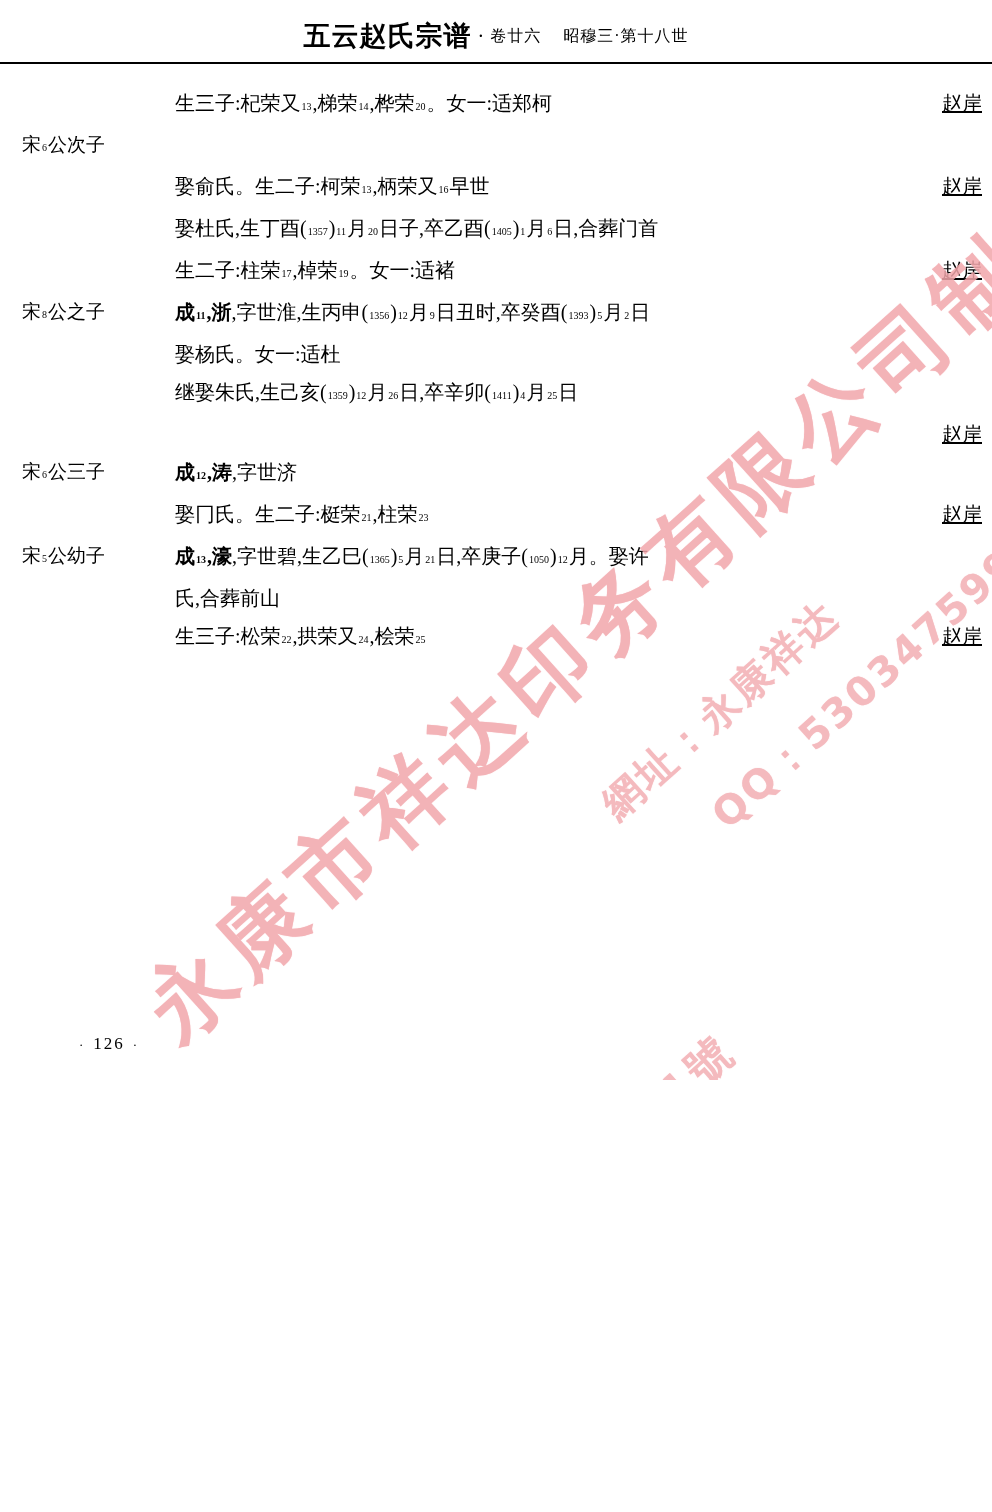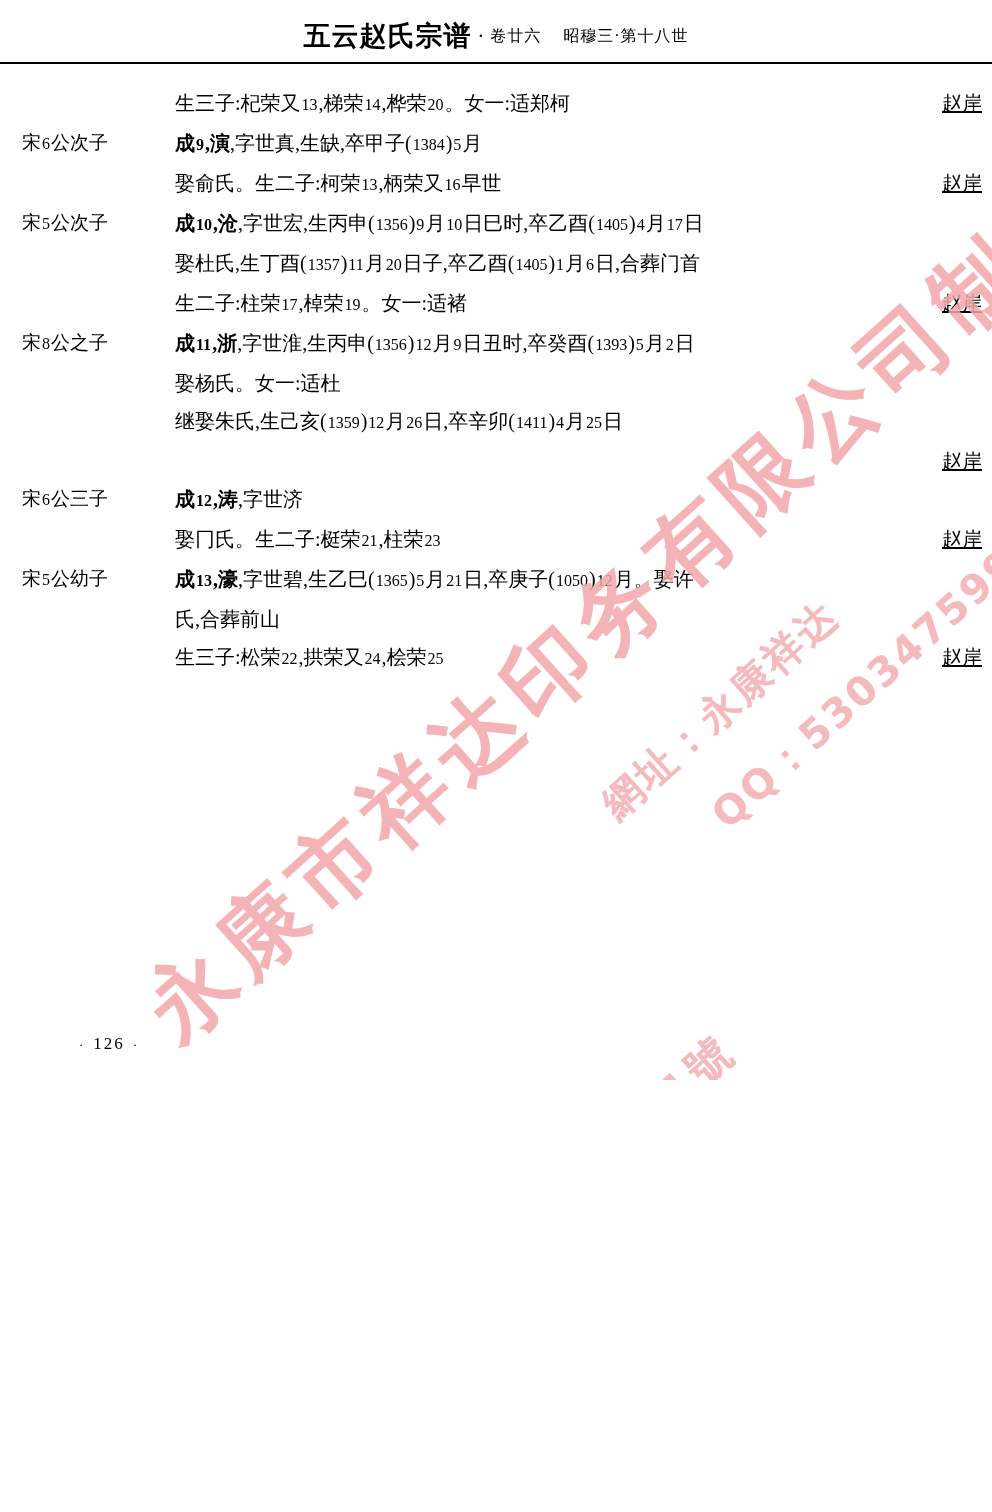--- a/index.html
+++ b/index.html
@@ -88,21 +88,21 @@
     padding-right: 10px;
   }
   .text-col .line {
     white-space: nowrap;
     position: relative;
   }
   .name-bold {
     font-weight: bold;
   }
   .num {
-    font-size: 16px;
+    font-size: 10px;
     padding: 0 1px;
   }
   .sig {
     position: absolute;
     right: 0;
     top: 0;
     width: 110px;
     text-align: right;
     font-size: 20px;
     white-space: nowrap;
@@ -200,34 +200,25 @@
 
   <div class="content" id="content">
       <div class="entry-row">
         <div class="rel-col"></div>
         <div class="text-col">
           <div class="line"><span class="line-inner">生三子:杞荣又<span class="num">13</span>,梯荣<span class="num">14</span>,桦荣<span class="num">20</span>。女一:适郑柯</span><span class="sig">赵岸</span></div>
         </div>
       </div>
       <div class="entry-row">
         <div class="rel-col">宋<span class="num">6</span>公次子</div>
-        <div class="text-col">
-          <div class="line"><span class="line-inner"><span class="name-bold">成<span class="num">9</span>,演</span>,字世真,生缺,卒甲子(<span class="num">1384</span>)<span class="num">5</span>月</span></div>
-        </div>
       </div>
       <div class="entry-row">
         <div class="rel-col"></div>
         <div class="text-col">
           <div class="line"><span class="line-inner">娶俞氏。生二子:柯荣<span class="num">13</span>,柄荣又<span class="num">16</span>早世</span><span class="sig">赵岸</span></div>
-        </div>
-      </div>
-      <div class="entry-row">
-        <div class="rel-col">宋<span class="num">5</span>公次子</div>
-        <div class="text-col">
-          <div class="line"><span class="line-inner"><span class="name-bold">成<span class="num">10</span>,沧</span>,字世宏,生丙申(<span class="num">1356</span>)<span class="num">9</span>月<span class="num">10</span>日巳时,卒乙酉(<span class="num">1405</span>)<span class="num">4</span>月<span class="num">17</span>日</span></div>
         </div>
       </div>
       <div class="entry-row">
         <div class="rel-col"></div>
         <div class="text-col">
           <div class="line"><span class="line-inner">娶杜氏,生丁酉(<span class="num">1357</span>)<span class="num">11</span>月<span class="num">20</span>日子,卒乙酉(<span class="num">1405</span>)<span class="num">1</span>月<span class="num">6</span>日,合葬门首</span></div>
         </div>
       </div>
       <div class="entry-row">
         <div class="rel-col"></div>

